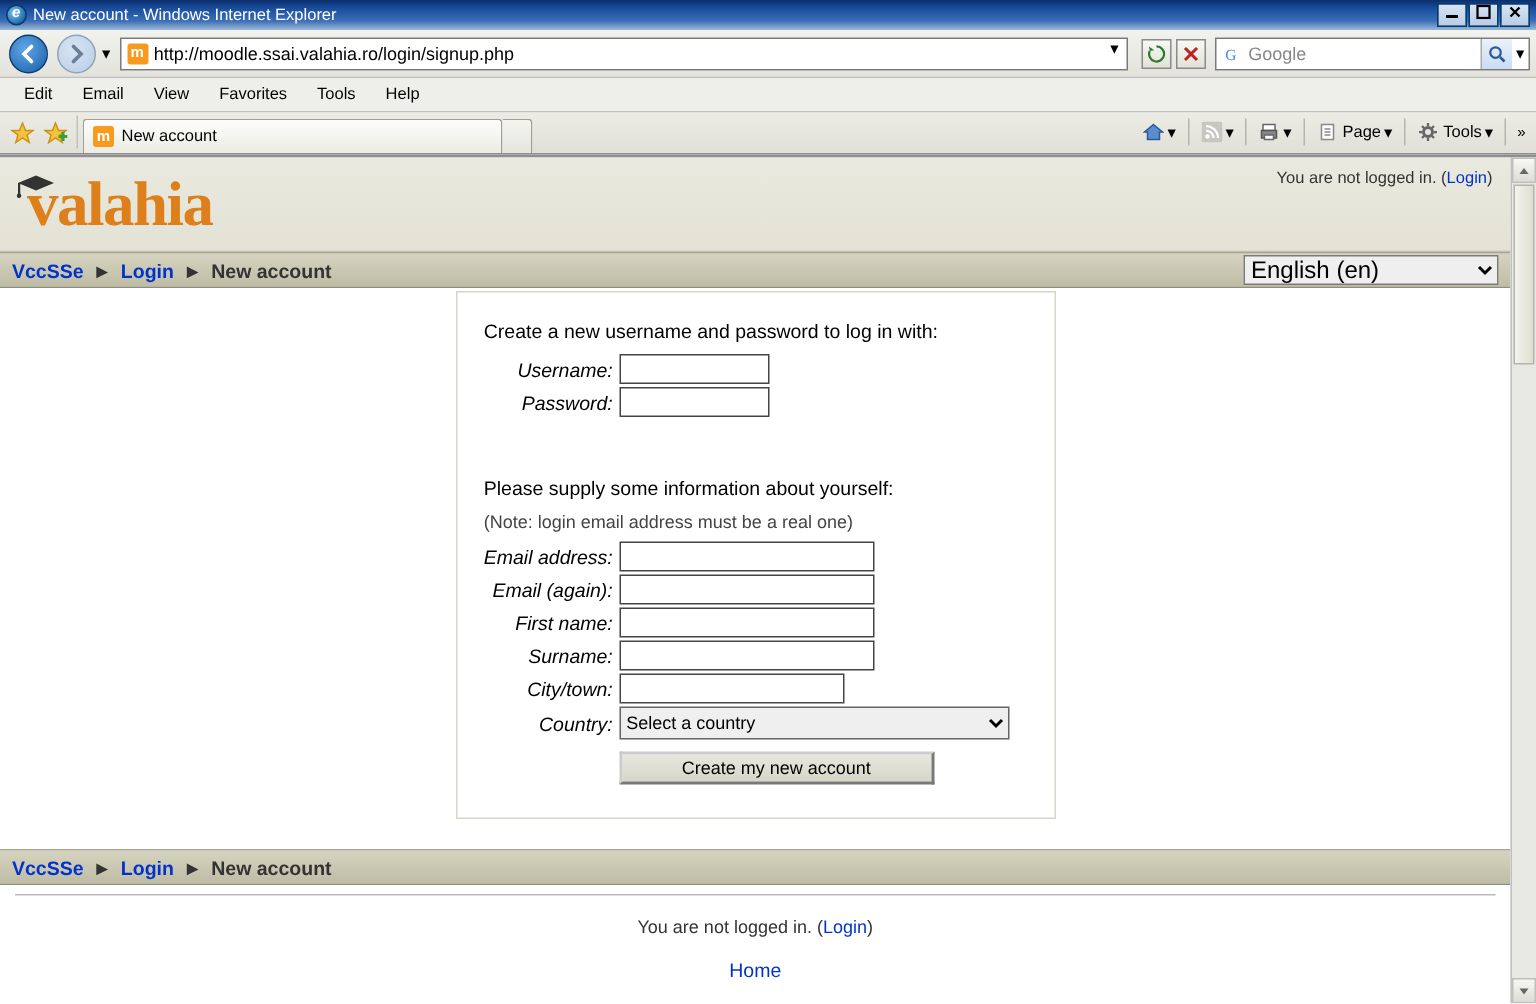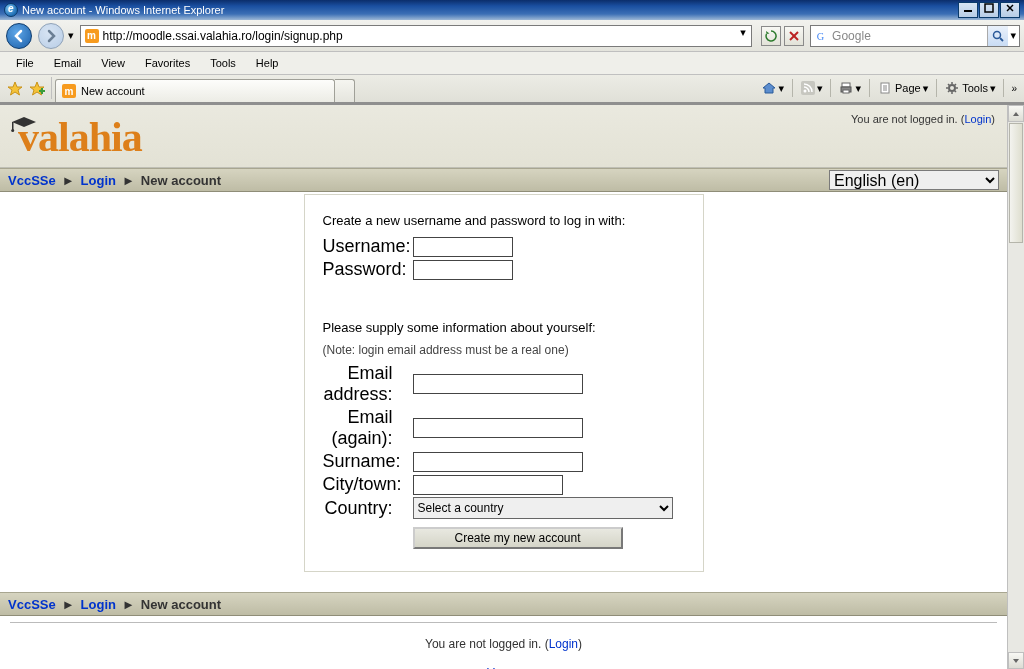--- a/index.html
+++ b/index.html
@@ -289,21 +289,21 @@
 .form-panel {
   width: 400px;
   margin: 2px auto 20px;
   border: 1px solid #d5d5c8;
   background: #fff;
   padding: 18px 18px 22px;
   font-size: 13px;
 }
 .form-panel h3 { font-size: 13px; font-weight: normal; margin-bottom: 8px; }
 .form-row { display:flex; align-items:center; margin: 2px 0; }
-.form-row label { width: 90px; text-align:right; padding-right: 20px; font-size: 18px; }
+.form-row label { width: 90px; text-align:right; padding-right: 4px; font-size: 13px; font-style: italic; }
 .form-row input[type=text], .form-row input[type=password] {
   border: 1px solid #444;
   height: 20px;
   padding: 1px 3px;
   font-size: 12px;
 }
 .form-row.short input { width: 100px; }
 .form-row.long input { width: 170px; }
 .form-row.xlong input { width: 150px; }
 .form-row select {
@@ -397,21 +397,21 @@
       <svg width="12" height="12" viewBox="0 0 12 12">
           <circle cx="5" cy="5" r="3.5" fill="none" stroke="#2b5a99" stroke-width="1.5"></circle>
           <line x1="8" y1="8" x2="11" y2="11" stroke="#2b5a99" stroke-width="1.8"></line>
         </svg>
     </div>
     <span class="search-drop">▾</span>
   </div>
 </div>
 
 <div class="menubar">
-  <span>File</span>
+  <span>Edit</span>
   <span>Email</span>
   <span>View</span>
   <span>Favorites</span>
   <span>Tools</span>
   <span>Help</span>
 </div>
 
 <div class="tabbar">
   <svg class="favstar" viewBox="0 0 16 16">
       <path d="M8 1 L10 6 L15 6 L11 9 L12.5 14 L8 11 L3.5 14 L5 9 L1 6 L6 6 Z" fill="#f5c339" stroke="#c9931a"></path>
@@ -532,20 +532,24 @@
         <div class="note">(Note: login email address must be a real one)</div>
         <div class="form-row long">
           <label>Email address:</label>
           <input type="text" style="">
         </div>
         <div class="form-row long">
           <label>Email (again):</label>
           <input type="text" style="">
         </div>
         <div class="form-row long">
+          <label>First name:</label>
+          <input type="text" style="">
+        </div>
+        <div class="form-row long">
           <label>Surname:</label>
           <input type="text" style="">
         </div>
         <div class="form-row xlong">
           <label>City/town:</label>
           <input type="text" style="">
         </div>
         <div class="form-row">
           <label>Country:</label>
           <select>

